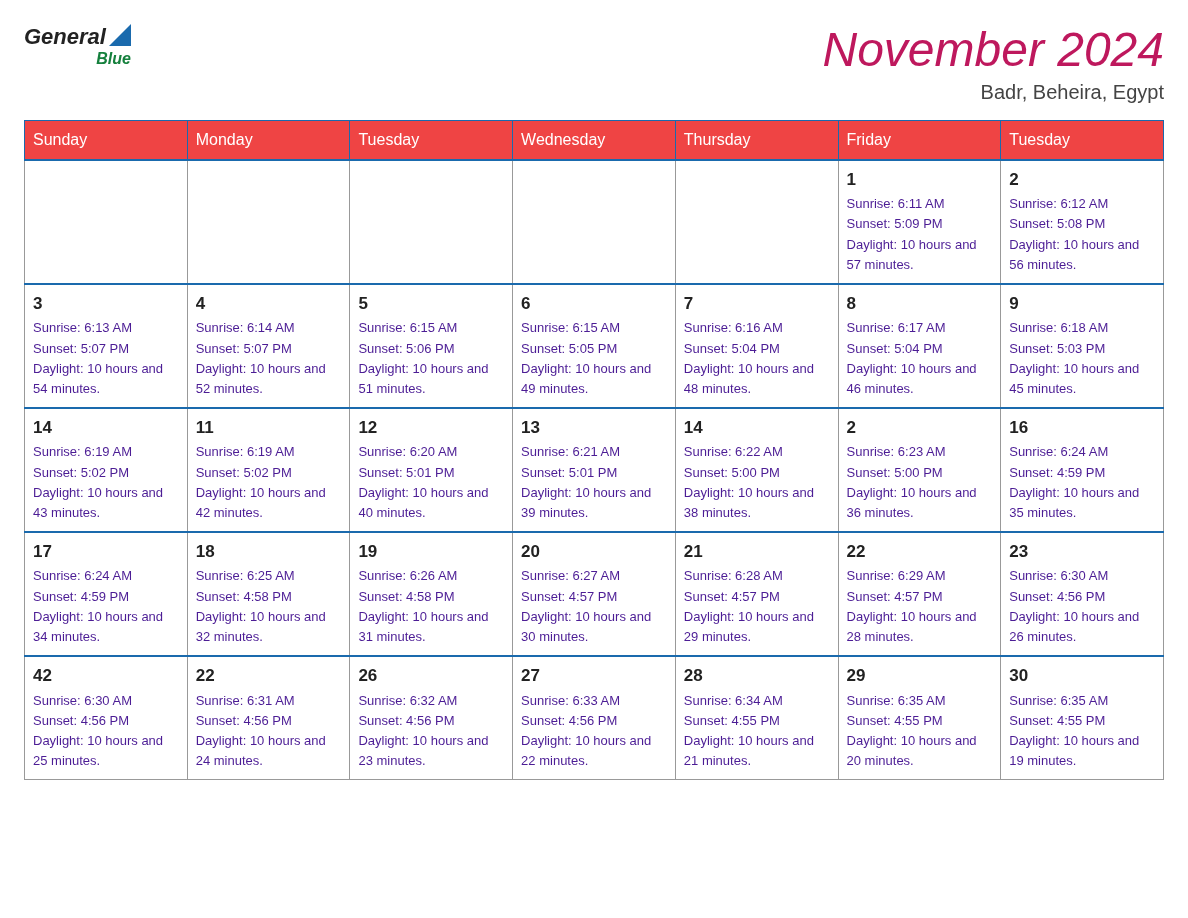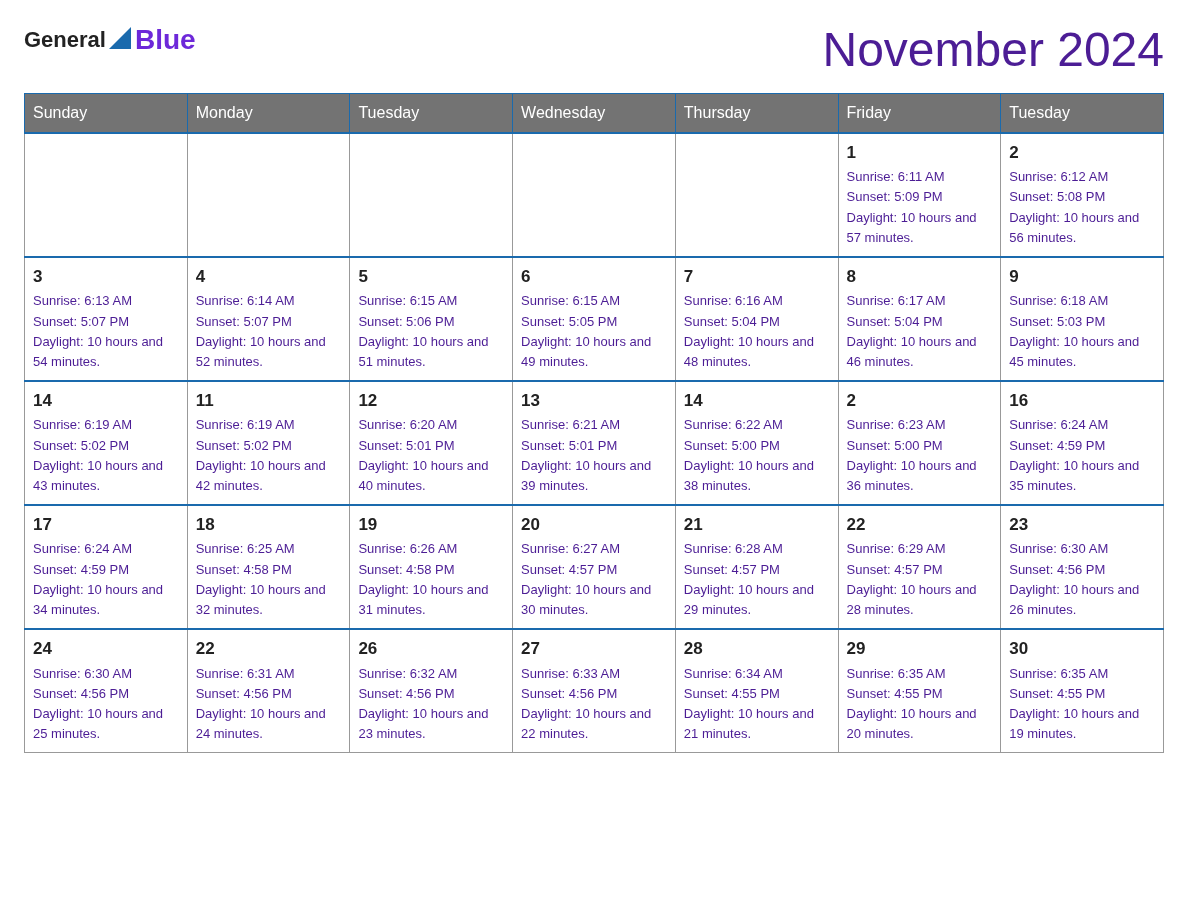--- a/index.html
+++ b/index.html
@@ -20,45 +20,46 @@
       display: flex;
       align-items: center;
       gap: 4px;
     }
     .logo-text-general {
       font-size: 22px;
       font-weight: bold;
       color: #222;
     }
     .logo-text-blue {
-      font-size: 28px;
+      font-size: 16px;
       font-weight: bold;
-      color: #6d28d9;
+      color: #15803d;
     }
     .title-block {
       text-align: right;
     }
     .month-title {
       font-size: 48px;
       font-weight: normal;
-      color: #4c1d95;
+      color: #be185d;
       line-height: 1.1;
+      font-style: italic;
     }
     .location-title {
       font-size: 20px;
       color: #444;
       margin-top: 4px;
     }
     .calendar {
       width: 100%;
       border-collapse: collapse;
       border: 1px solid #999;
     }
     .calendar th {
-      background: #737373;
+      background: #ef4444;
       color: #fff;
       font-size: 16px;
       font-weight: normal;
       padding: 10px 8px;
       text-align: left;
       border: 1px solid #1a6aad;
     }
     .calendar td {
       vertical-align: top;
       padding: 6px 8px 8px 8px;
@@ -86,34 +87,35 @@
     }
     tr.week-row td {
       border-top: 2px solid #1a6aad;
     }
   </style>
 </head>
 <body>
 
 <div class="header">
   <div class="logo">
-    <div style="display:flex;flex-direction:row;align-items:center;">
+    <div style="display:flex;flex-direction:column;align-items:flex-end;font-style:italic;">
       <div style="display:flex;align-items:center;">
         <span class="logo-text-general">General</span>
         <span style="display:inline-block;margin-left:3px;">
           <svg width="22" height="22" viewBox="0 0 22 22">
             <polygon points="0,22 22,22 22,0" fill="#1a6aad"></polygon>
           </svg>
         </span>
       </div>
       <span class="logo-text-blue" style="margin-left:4px;">Blue</span>
     </div>
   </div>
   <div class="title-block">
     <div class="month-title">November 2024</div>
+    <div class="location-title">Badr, Beheira, Egypt</div>
   </div>
 </div>
 
 <table class="calendar">
   <thead>
     <tr>
       <th>Sunday</th>
       <th>Monday</th>
       <th>Tuesday</th>
       <th>Wednesday</th>
@@ -223,21 +225,21 @@
           <span class="day-number">22</span>
           <div class="day-info">Sunrise: 6:29 AM<br>Sunset: 4:57 PM<br>Daylight: 10 hours and 28 minutes.</div>
         </td>
         <td>
           <span class="day-number">23</span>
           <div class="day-info">Sunrise: 6:30 AM<br>Sunset: 4:56 PM<br>Daylight: 10 hours and 26 minutes.</div>
         </td>
       </tr>
       <tr class="week-row">
         <td>
-          <span class="day-number">24</span>
+          <span class="day-number">42</span>
           <div class="day-info">Sunrise: 6:30 AM<br>Sunset: 4:56 PM<br>Daylight: 10 hours and 25 minutes.</div>
         </td>
         <td>
           <span class="day-number">22</span>
           <div class="day-info">Sunrise: 6:31 AM<br>Sunset: 4:56 PM<br>Daylight: 10 hours and 24 minutes.</div>
         </td>
         <td>
           <span class="day-number">26</span>
           <div class="day-info">Sunrise: 6:32 AM<br>Sunset: 4:56 PM<br>Daylight: 10 hours and 23 minutes.</div>
         </td>

